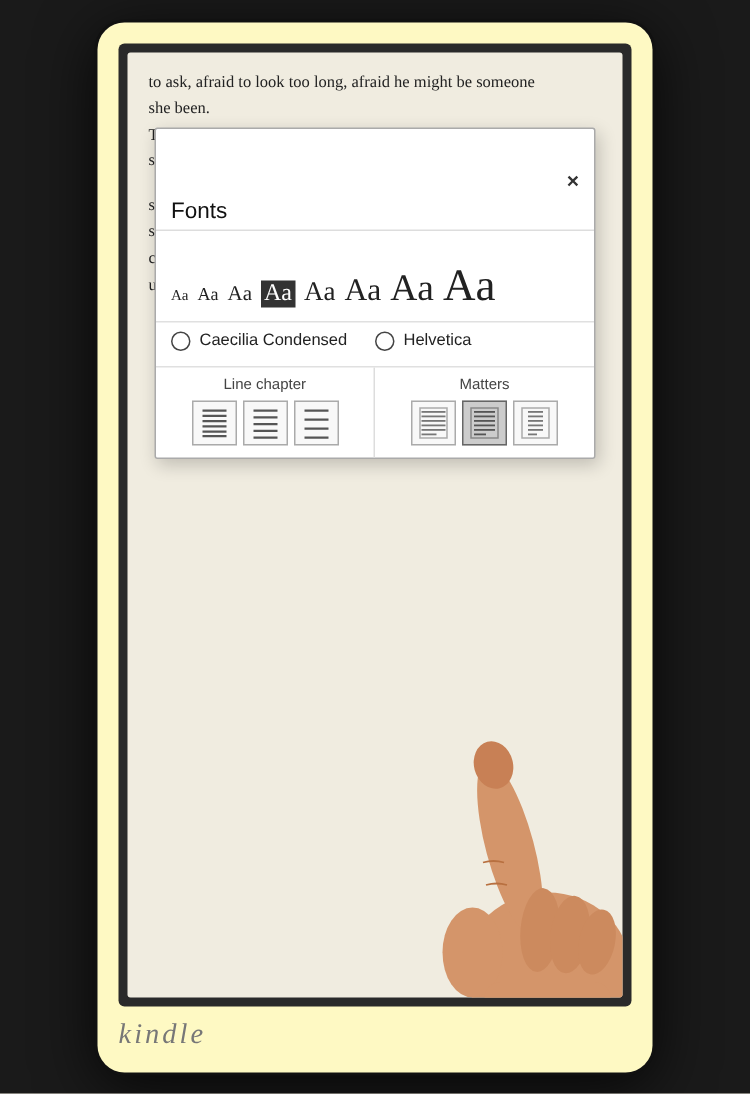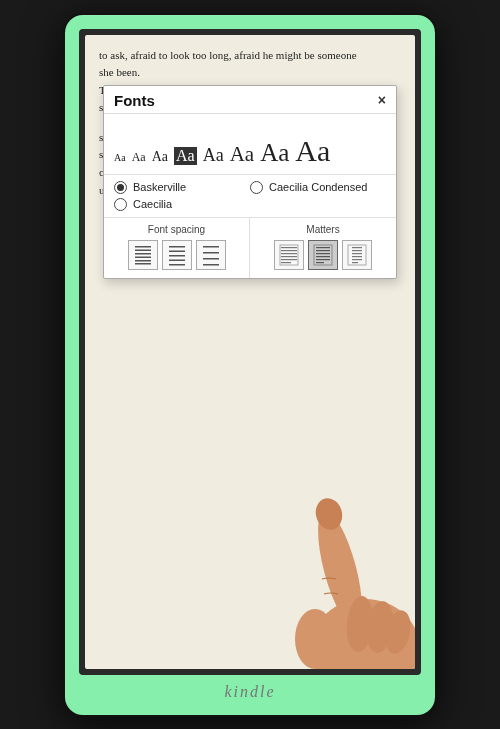--- a/index.html
+++ b/index.html
@@ -11,27 +11,27 @@
       align-items: center;
       justify-content: center;
       font-family: Georgia, serif;
       overflow: hidden;
     }
 
     
     .kindle-device {
       width: 370px;
       height: 700px;
-      background: #86efac;
+      background: #fef9c3;
       border-radius: 18px;
       padding: 14px;
       box-shadow: 0 0 0 2px #111, 0 8px 40px rgba(0,0,0,0.8), inset 0 1px 0 rgba(255,255,255,0.08);
       display: flex;
       flex-direction: column;
-      align-items: center;
+      align-items: flex-start;
       position: relative;
     }
 
     
     .kindle-screen-bezel {
       width: 100%;
       flex: 1;
       background: #2a2a2a;
       border-radius: 4px;
       padding: 6px;
@@ -92,23 +92,24 @@
     .dialog-header {
       display: flex;
       justify-content: space-between;
       align-items: center;
       padding: 6px 10px 4px;
       border-bottom: 1px solid #ddd;
     }
 
     .dialog-title {
       font-size: 15px;
-      font-weight: bold;
+      font-weight: normal;
       color: #111;
       font-family: Arial, sans-serif;
+      margin-top: 40px;
     }
 
     .dialog-close {
       font-size: 14px;
       color: #333;
       cursor: pointer;
       font-family: Arial, sans-serif;
       font-weight: bold;
     }
 
@@ -227,21 +228,21 @@
       right: -30px;
       width: 160px;
       height: 220px;
       z-index: 20;
       pointer-events: none;
     }
 
     
     .kindle-logo {
       margin-top: 8px;
-      font-size: 16px;
+      font-size: 19px;
       color: #777;
       font-family: 'Palatino Linotype', Palatino, Georgia, serif;
       font-style: italic;
       letter-spacing: 2px;
     }
   </style>
 </head>
 <body>
 
 <div class="kindle-device">
@@ -267,43 +268,37 @@
           <span class="font-sample" style="font-size:14px">Aa</span>
           <span class="font-sample selected" style="font-size:16px">Aa</span>
           <span class="font-sample" style="font-size:18px">Aa</span>
           <span class="font-sample" style="font-size:21px">Aa</span>
           <span class="font-sample" style="font-size:25px">Aa</span>
           <span class="font-sample" style="font-size:30px">Aa</span>
         </div>
 
         <div class="font-options">
 
-          <div class="font-option">
-            <div class="radio-outer">
-                <div class="radio-inner"></div>
-              </div>
-            <span>Baskerville</span>
-          </div>
 
 
           <div class="font-option">
             <div class="radio-empty"></div>
             <span>Caecilia Condensed</span>
           </div>
           <div class="font-option">
             <div class="radio-empty"></div>
-            <span>Caecilia</span>
+            <span>Helvetica</span>
           </div>
 
           <div></div>
         </div>
 
         <div class="bottom-controls">
           <div class="control-section">
-            <div class="control-label">Font spacing</div>
+            <div class="control-label">Line chapter</div>
             <div class="control-icons">
 
               <div class="icon-box">
                 <svg width="20" height="22" viewBox="0 0 20 22">
                   <rect x="2" y="2" width="16" height="1.5" fill="#555"></rect>
                   <rect x="2" y="5.5" width="16" height="1.5" fill="#555"></rect>
                   <rect x="2" y="9" width="16" height="1.5" fill="#555"></rect>
                   <rect x="2" y="12.5" width="16" height="1.5" fill="#555"></rect>
                   <rect x="2" y="16" width="16" height="1.5" fill="#555"></rect>
                   <rect x="2" y="19" width="16" height="1.5" fill="#555"></rect>

